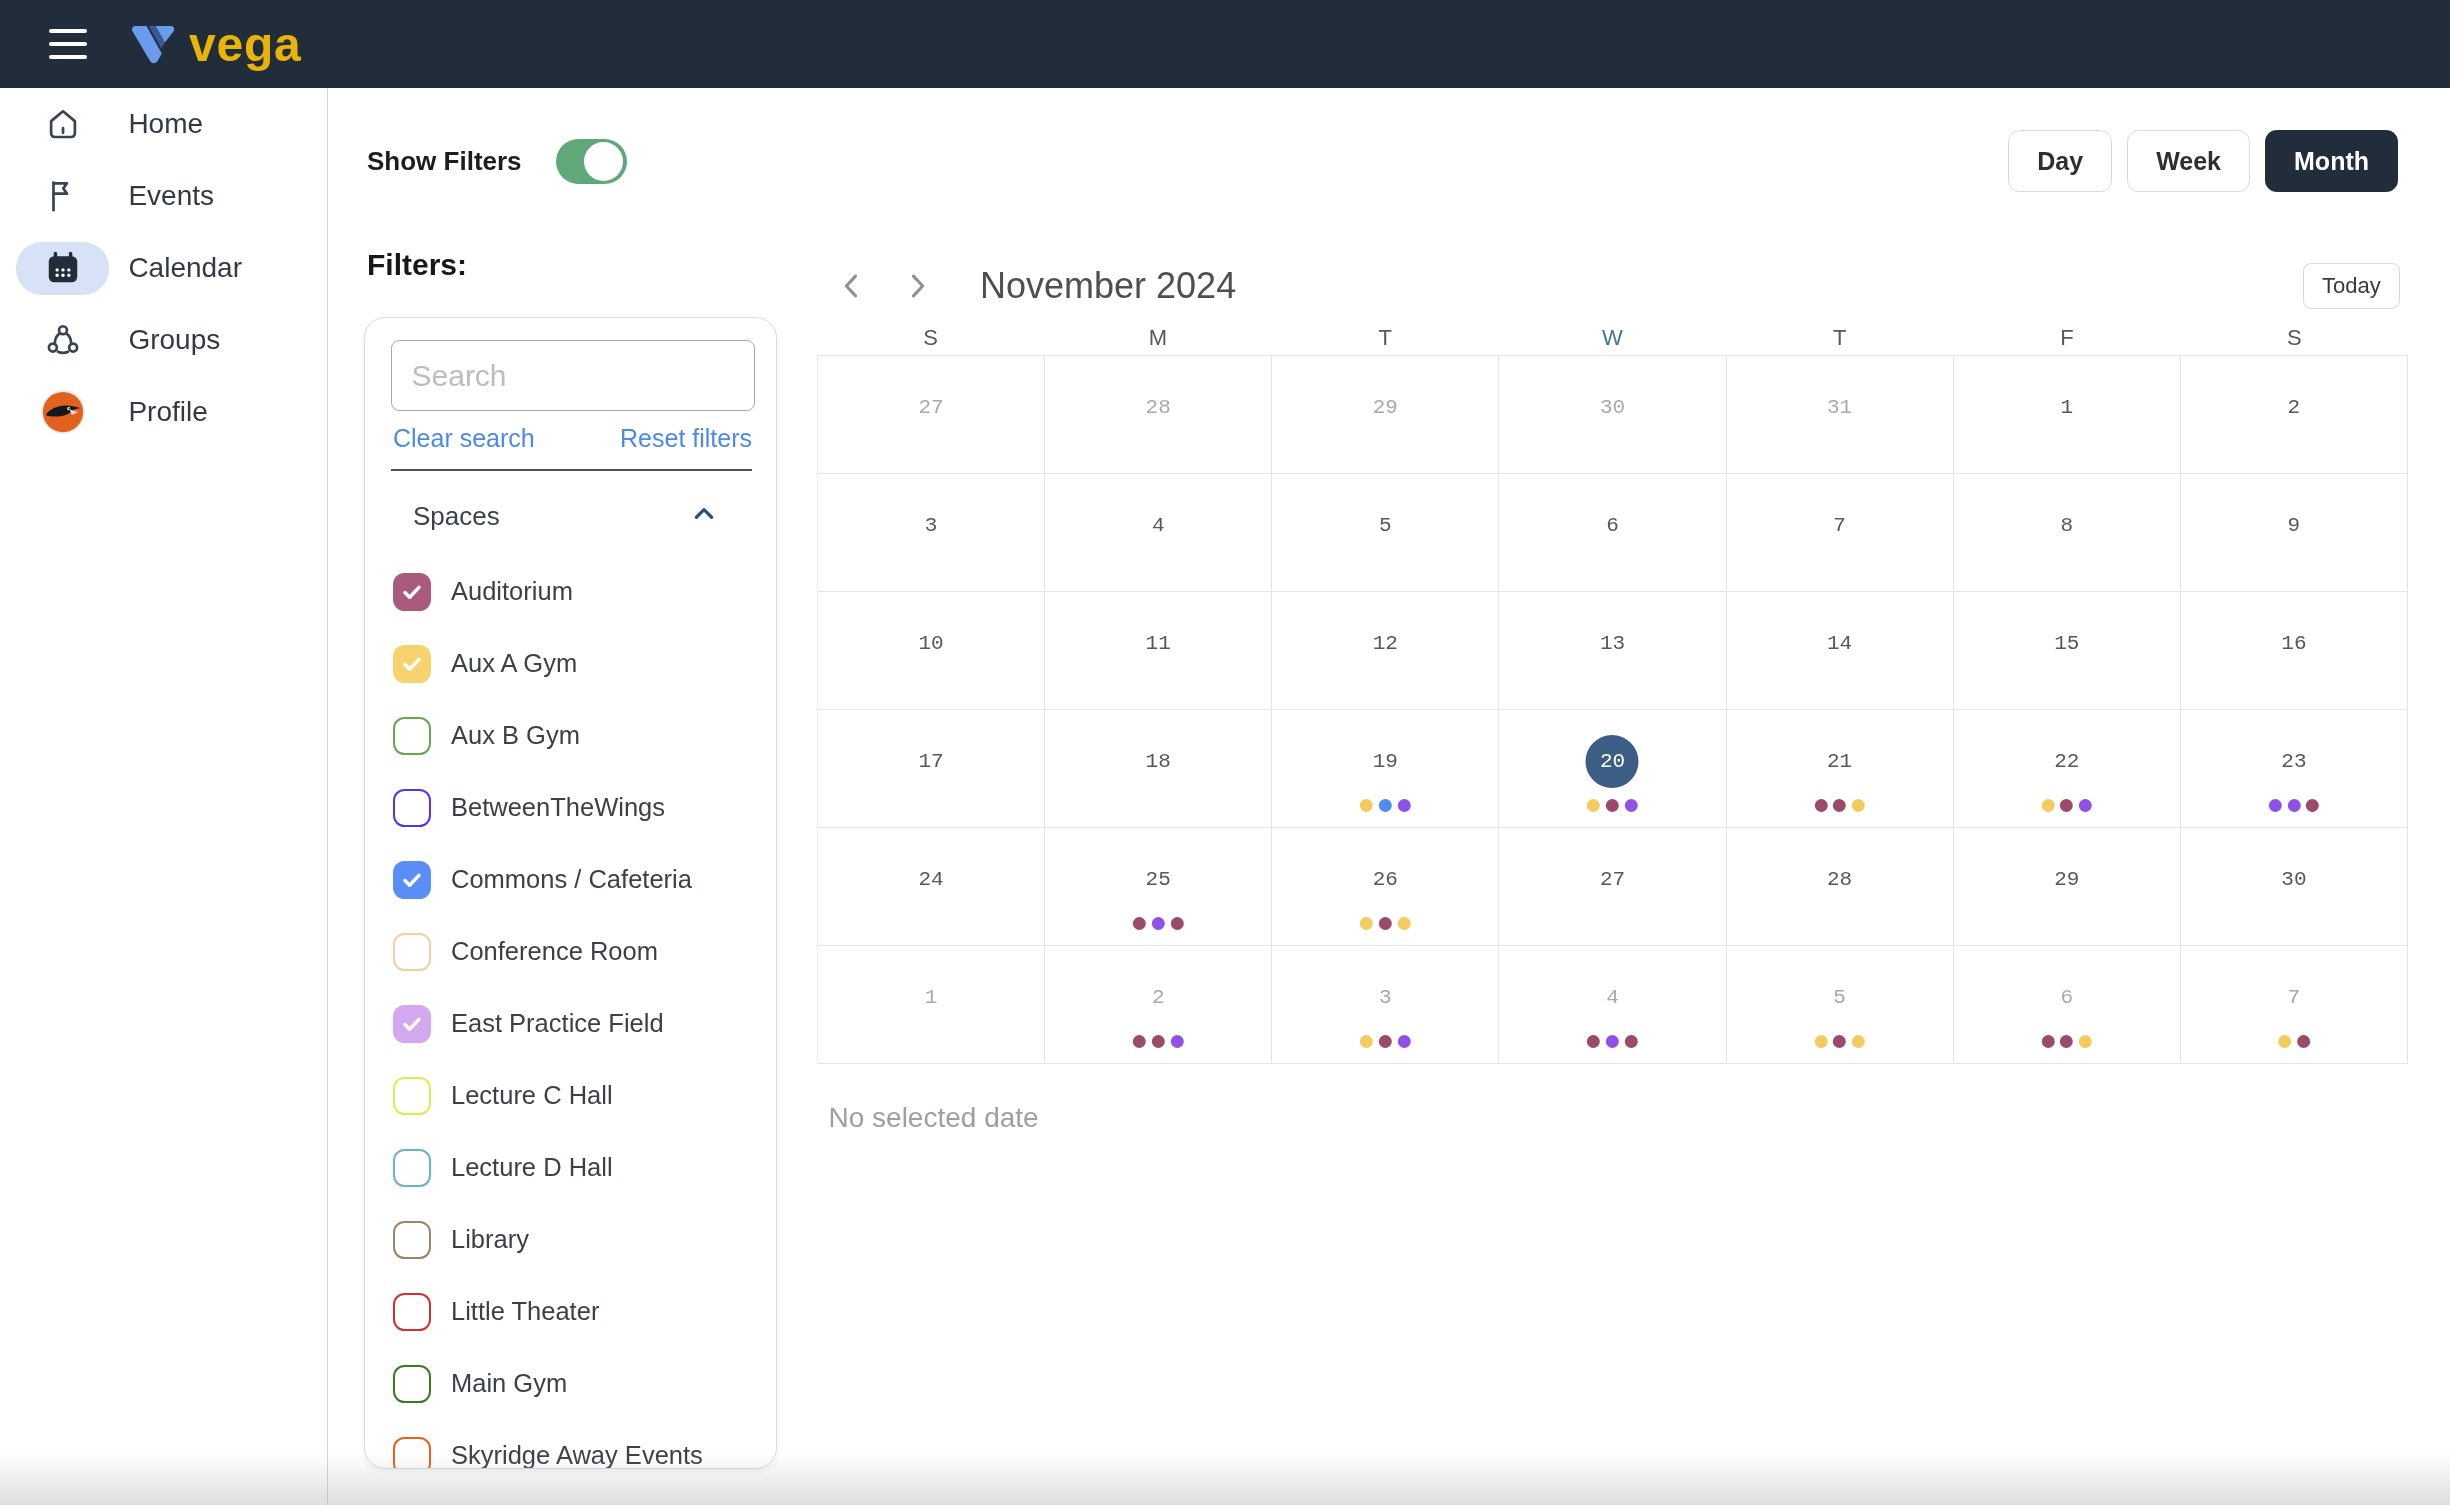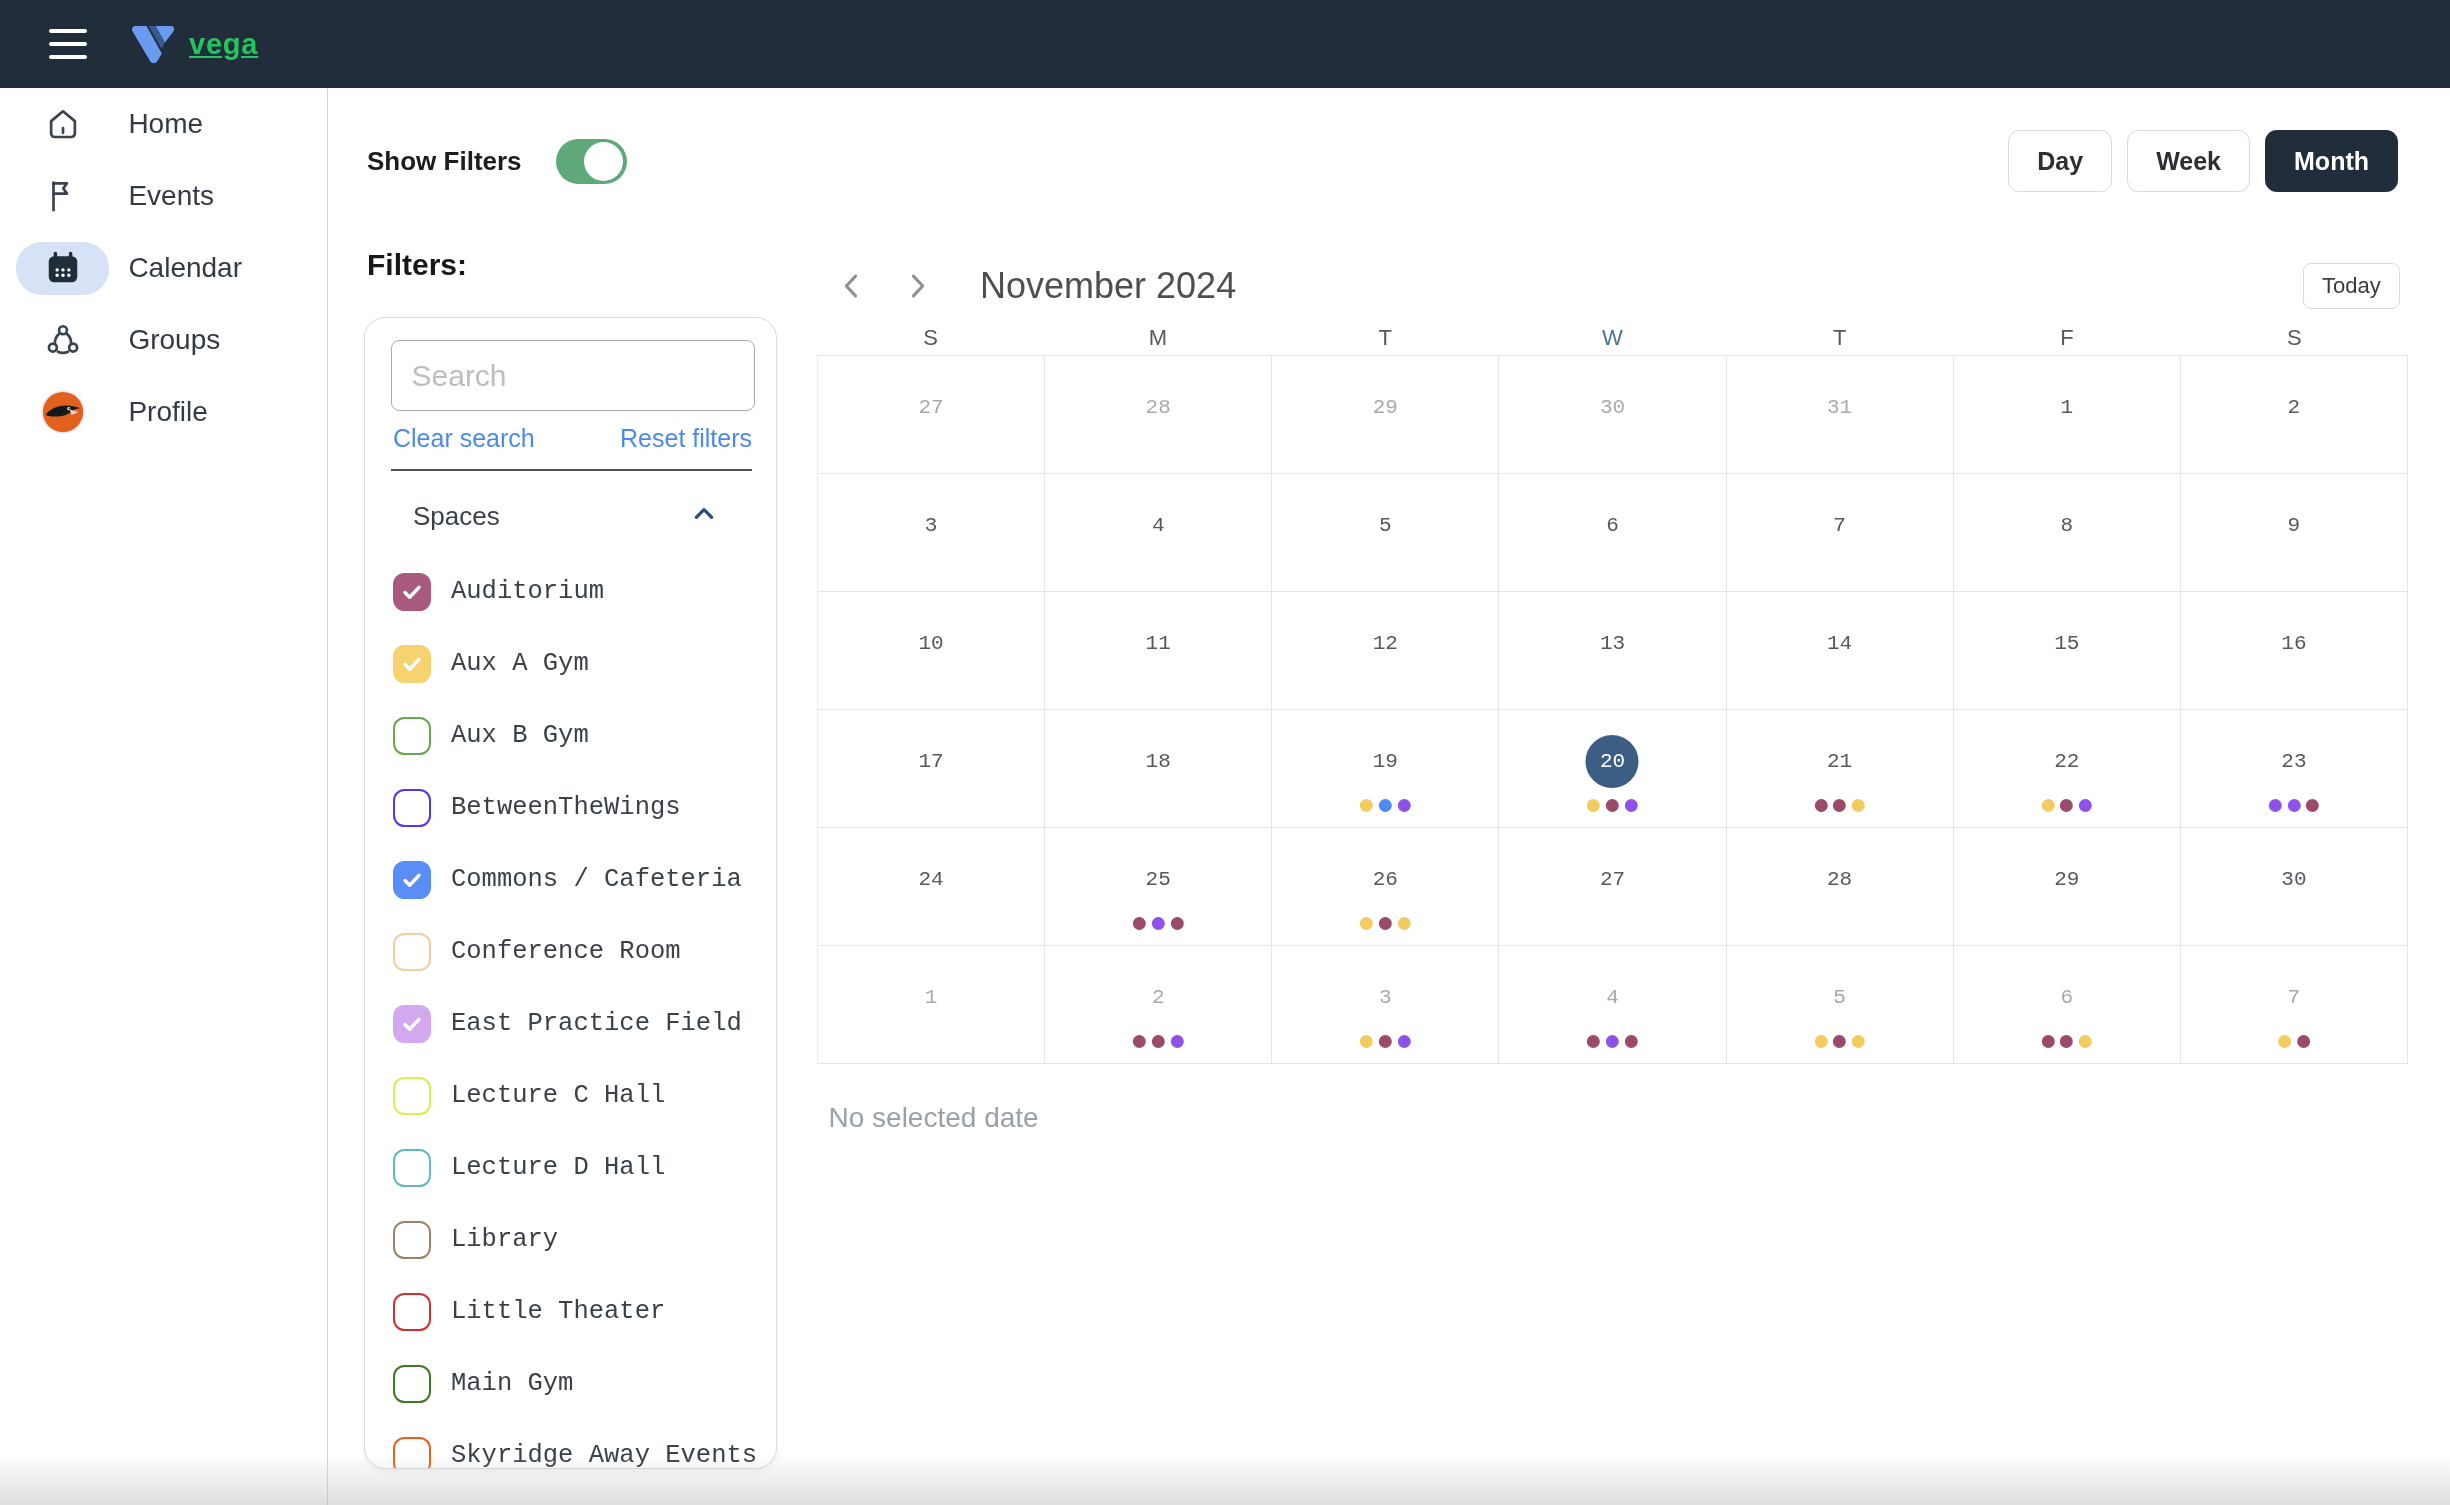--- a/index.html
+++ b/index.html
@@ -7,21 +7,21 @@
   body { position:relative; overflow:hidden; background:#fff; font-family:"Liberation Sans", sans-serif; }
   button { font-family:inherit; background:none; border:none; cursor:pointer; }
 
   
   .navbar { position:absolute; top:0; left:0; width:100%; height:88px; background:#212d3b;
             display:flex; align-items:center; padding:0 33px 0 49px; z-index:5; }
   .hamburger { width:38px; height:30px; display:flex; flex-direction:column; justify-content:space-between; }
   .hamburger span { display:block; height:4.1px; background:#fff; border-radius:2.5px; }
   .brand { display:flex; align-items:center; gap:13px; margin-left:43px; }
   .brand-logo svg { width:46px; height:43px; display:block; }
-  .brand-text { color:#22c55e; font-size:29px; font-weight:bold; letter-spacing:0.8px;text-decoration:underline; }
+  .brand-text { color:#eab308; font-size:48px; font-weight:bold; letter-spacing:0.8px; }
   .nav-right { margin-left:auto; display:flex; align-items:center; gap:36px; }
   .nav-icon svg { width:36px; height:36px; display:block; }
   .account { display:flex; align-items:center; gap:21.3px; color:#fff; font-size:33px; cursor:pointer; margin-left:10px; }
   .account .chev svg { width:28px; height:28px; display:block; }
 
   
   .sidebar { position:absolute; top:88px; left:0; bottom:0; width:328px; background:#fff;
              border-right:1.6px solid #d6d6d6; z-index:4; }
   .side-item { position:relative; height:72px; display:flex; align-items:center; padding-left:16.4px; cursor:pointer; }
   .icon-wrap { width:93px; height:53px; border-radius:26px; display:flex; align-items:center; justify-content:center; flex:none; }
@@ -48,21 +48,21 @@
   .search { display:block; margin:22px 24px 0 25.5px; width:364px; height:71px; border:1.6px solid #a8a8a8; border-radius:8.2px;
             font-size:30px; padding:0 20px; color:#444; font-family:inherit; outline:none; }
   .search::placeholder { color:#bdbdbd; }
   .links-row { margin:13px 24px 0 28px; display:flex; justify-content:space-between; }
   .link { font-size:25px; color:#4c8ae6; cursor:pointer; text-decoration:none; }
   .divider { margin:16.4px 24px 0 25.5px; height:1.6px; background:#4f4f4f; }
   .spaces-row { margin:30px 59px 0 48px; display:flex; justify-content:space-between; align-items:flex-start; cursor:pointer; }
   .spaces-row span:first-child { font-size:26px; color:#3b4149; }
   .chev-up svg { width:26px; height:26px; display:block; }
   .space-list { margin-top:41px; padding-left:28px; }
-  .space-row { display:flex; align-items:center; gap:20px; margin-bottom:34px; cursor:pointer;font-family:Liberation Mono, monospace; }
+  .space-row { display:flex; align-items:center; gap:20px; margin-bottom:34px; cursor:pointer; }
   .cbx { width:38px; height:38px; border-radius:11.5px; flex:none; display:flex; align-items:center; justify-content:center; background:#fff; }
   .cbx svg { width:28px; height:28px; display:block; }
   .space-label { font-size:25.5px; color:#3b4149; }
 
   
   .cal { position:absolute; left:817px; top:255px; width:1591px; }
   .cal-header { position:relative; height:62px; display:flex; align-items:center; }
   .chev-btn svg { width:34px; height:34px; display:block; }
   .chev-btn.prev { margin-left:18px; }
   .chev-btn.next { margin-left:31px; }

